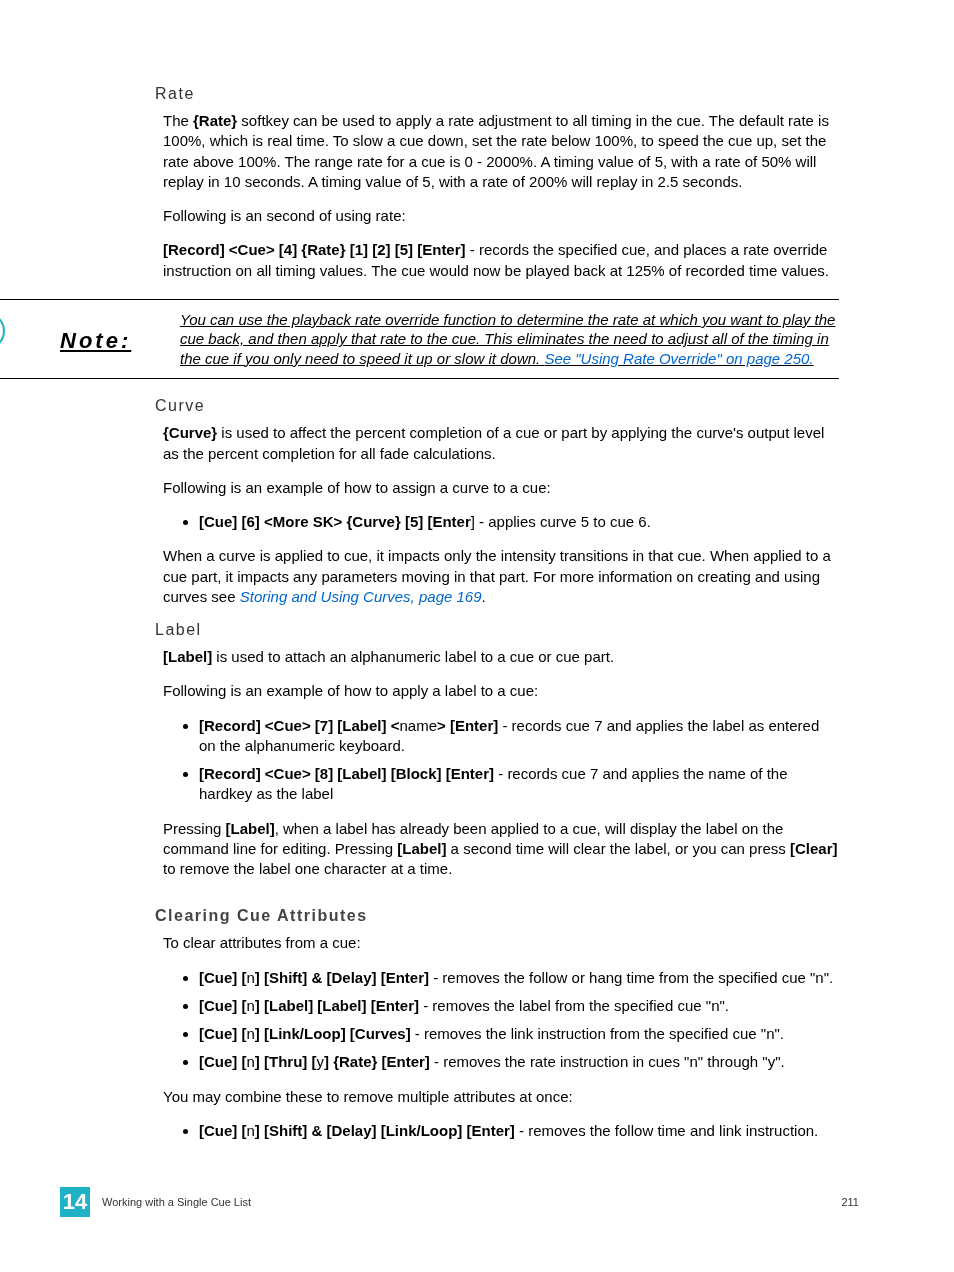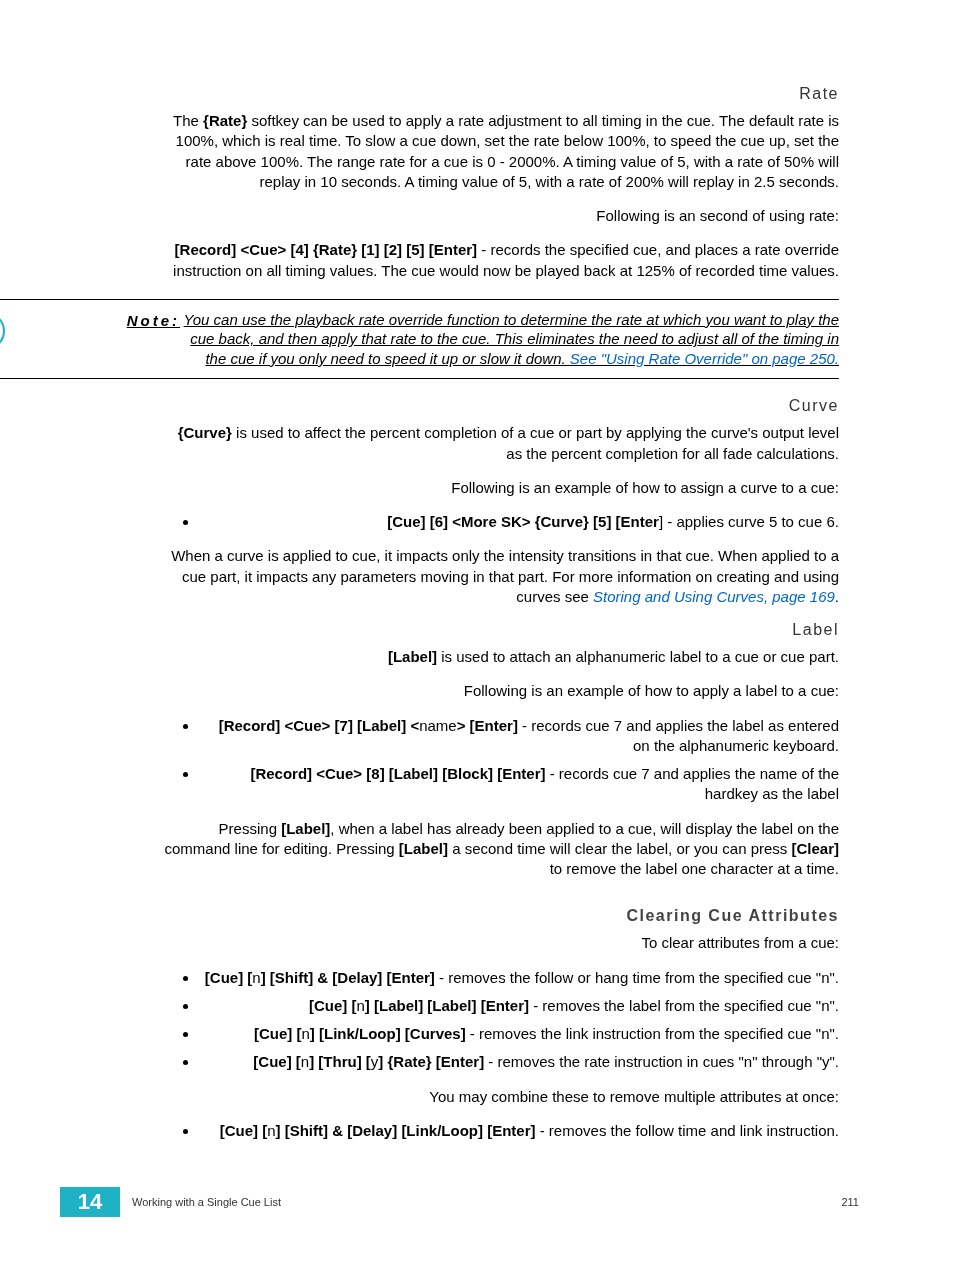--- a/index.html
+++ b/index.html
@@ -9,21 +9,20 @@
     font-family: Arial, Helvetica, sans-serif;
     font-size: 15px;
     color: #000;
     width: 954px;
   }
   .page {
     padding: 85px 115px 40px 60px;
     box-sizing: border-box;
     position: relative;
     min-height: 1272px;
-    text-align: right;
   }
   .content {
     margin-left: 95px;
   }
   h3.subhead {
     font-family: Arial, Helvetica, sans-serif;
     font-size: 16px;
     font-weight: normal;
     letter-spacing: 1.5px;
     color: #333;
@@ -83,24 +82,24 @@
     margin-top: 2px;
     margin-left: 2px;
   }
   .note-label-col {
     width: 120px;
     flex: 0 0 120px;
   }
   .note-label {
     font-weight: bold;
     font-style: italic;
-    font-size: 15px;
+    font-size: 22px;
     letter-spacing: 3px;
     text-decoration: underline;
-    margin-top: 2px;
+    margin-top: 18px;
     display: inline-block;
   }
   .note-text-col {
     flex: 1;
     font-style: italic;
     line-height: 1.3;
     text-decoration: underline;
   }
   .link {
     color: #0066cc;
@@ -115,21 +114,21 @@
     align-items: center;
     justify-content: space-between;
     font-size: 11px;
     color: #333;
   }
   .chapnum {
     background: #1fb2c4;
     color: #fff;
     font-weight: bold;
     font-size: 22px;
-    width: 60px;
+    width: 30px;
     height: 30px;
     display: flex;
     align-items: center;
     justify-content: center;
     margin-right: 12px;
     font-family: Arial, sans-serif;
   }
   .footer-left {
     display: flex;
     align-items: center;

